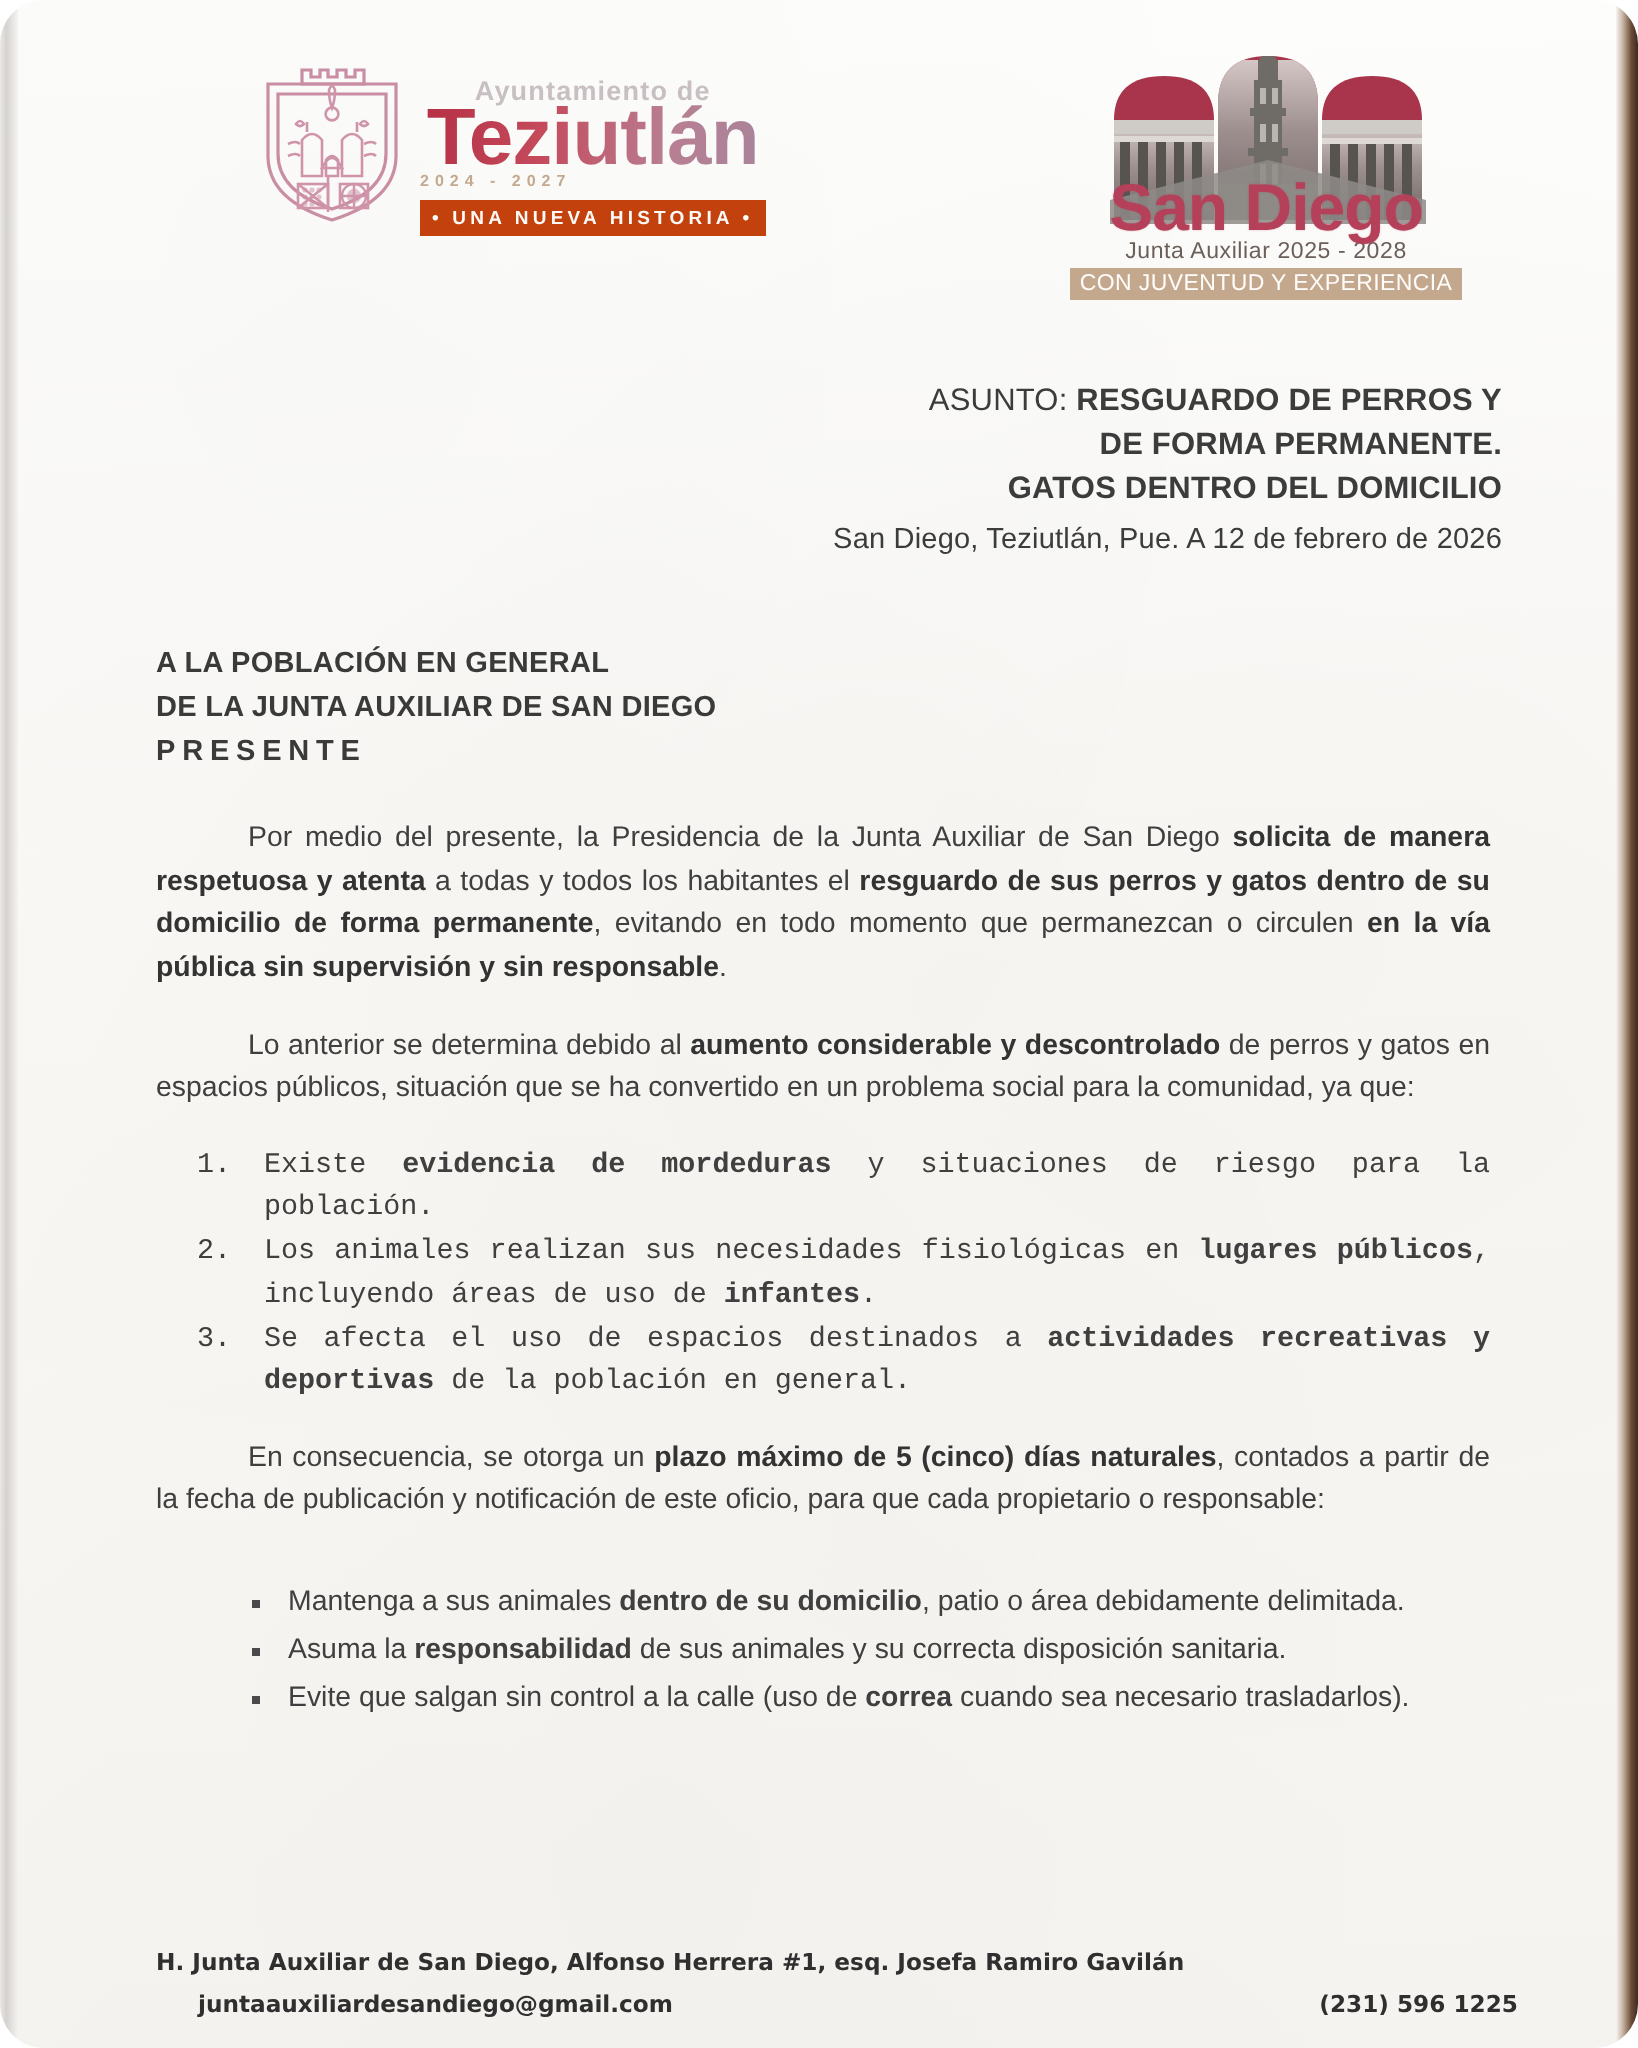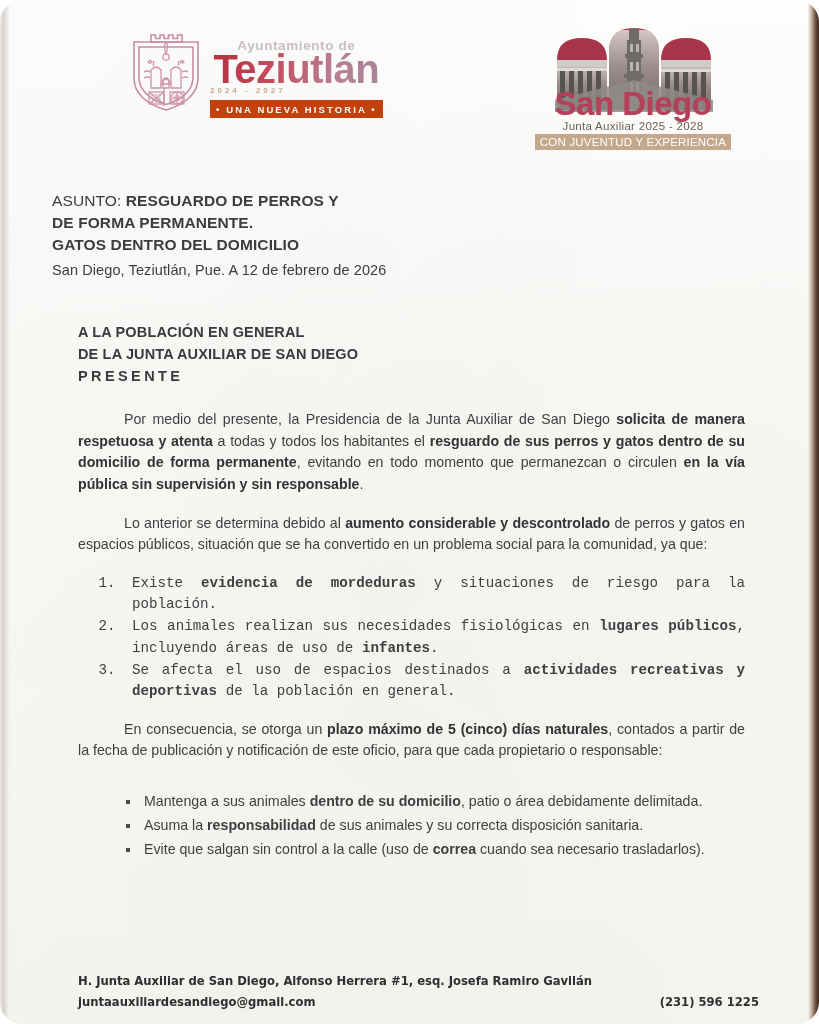--- a/index.html
+++ b/index.html
@@ -139,21 +139,21 @@
     margin-top: 2px;
     background: #c4a88d;
     color: #fffdfb;
     font-size: 11.5px;
     letter-spacing: .2px;
     padding: 2px 0;
   }
 
   
   .asunto-block {
-    text-align: left;
+    text-align: right;
     margin: 12px 8px 0 0;
     color: #3c3c3c;
   }
   .asunto-line {
     font-size: 15.5px;
     line-height: 1.42;
     letter-spacing: .1px;
   }
   .asunto-label { font-weight: 400; }
   .asunto-val { font-weight: 700; }
@@ -234,21 +234,21 @@
     font-family: "DejaVu Sans", sans-serif;
     font-size: 11.6px;
     font-weight: 700;
     line-height: 1.75;
   }
   .footer-row {
     display: flex;
     justify-content: space-between;
     align-items: baseline;
   }
-  .footer-mail { font-weight: 600; }
+  .footer-mail { font-weight: 600; margin-left: 21px; }
   .footer-tel { font-weight: 700; }
 </style>
 </head>
 <body>
 
 <div class="page">
 
   <div class="paper-noise"></div>
   <div class="edge-left"></div>
   <div class="edge-right"></div>

